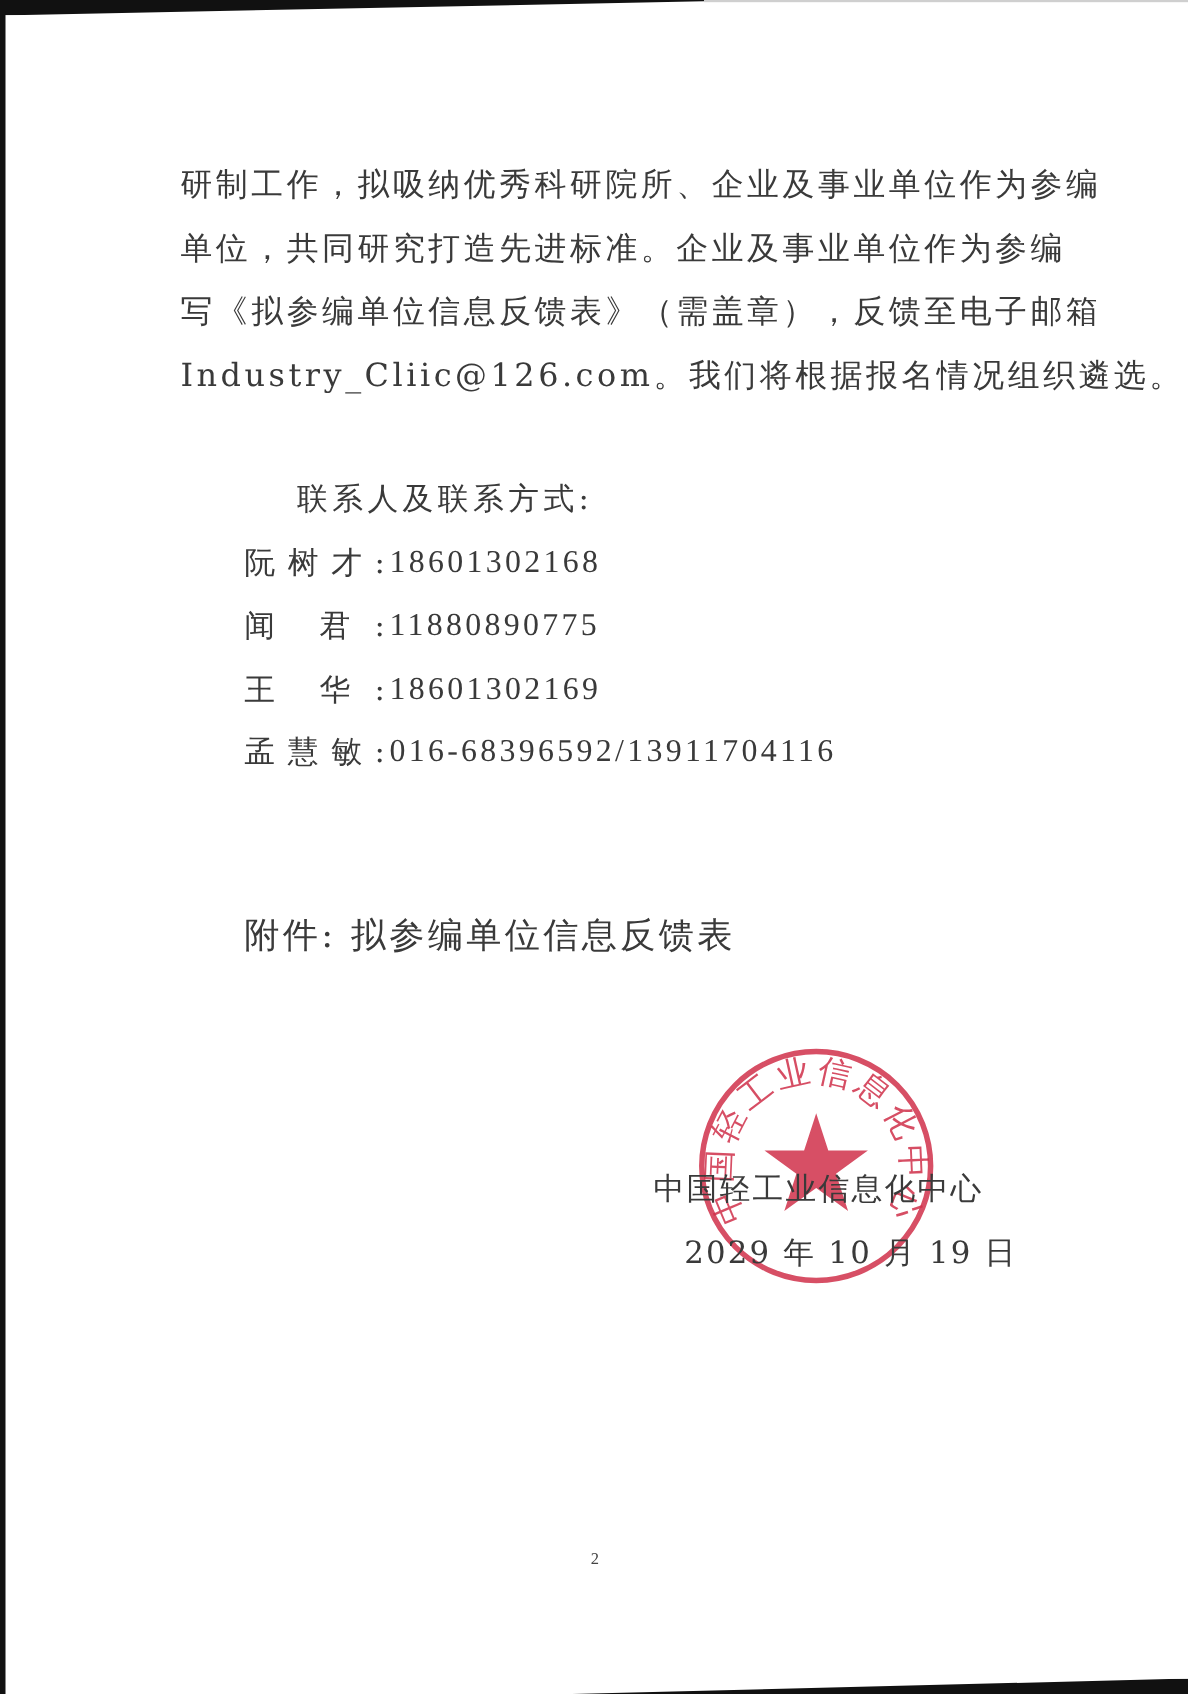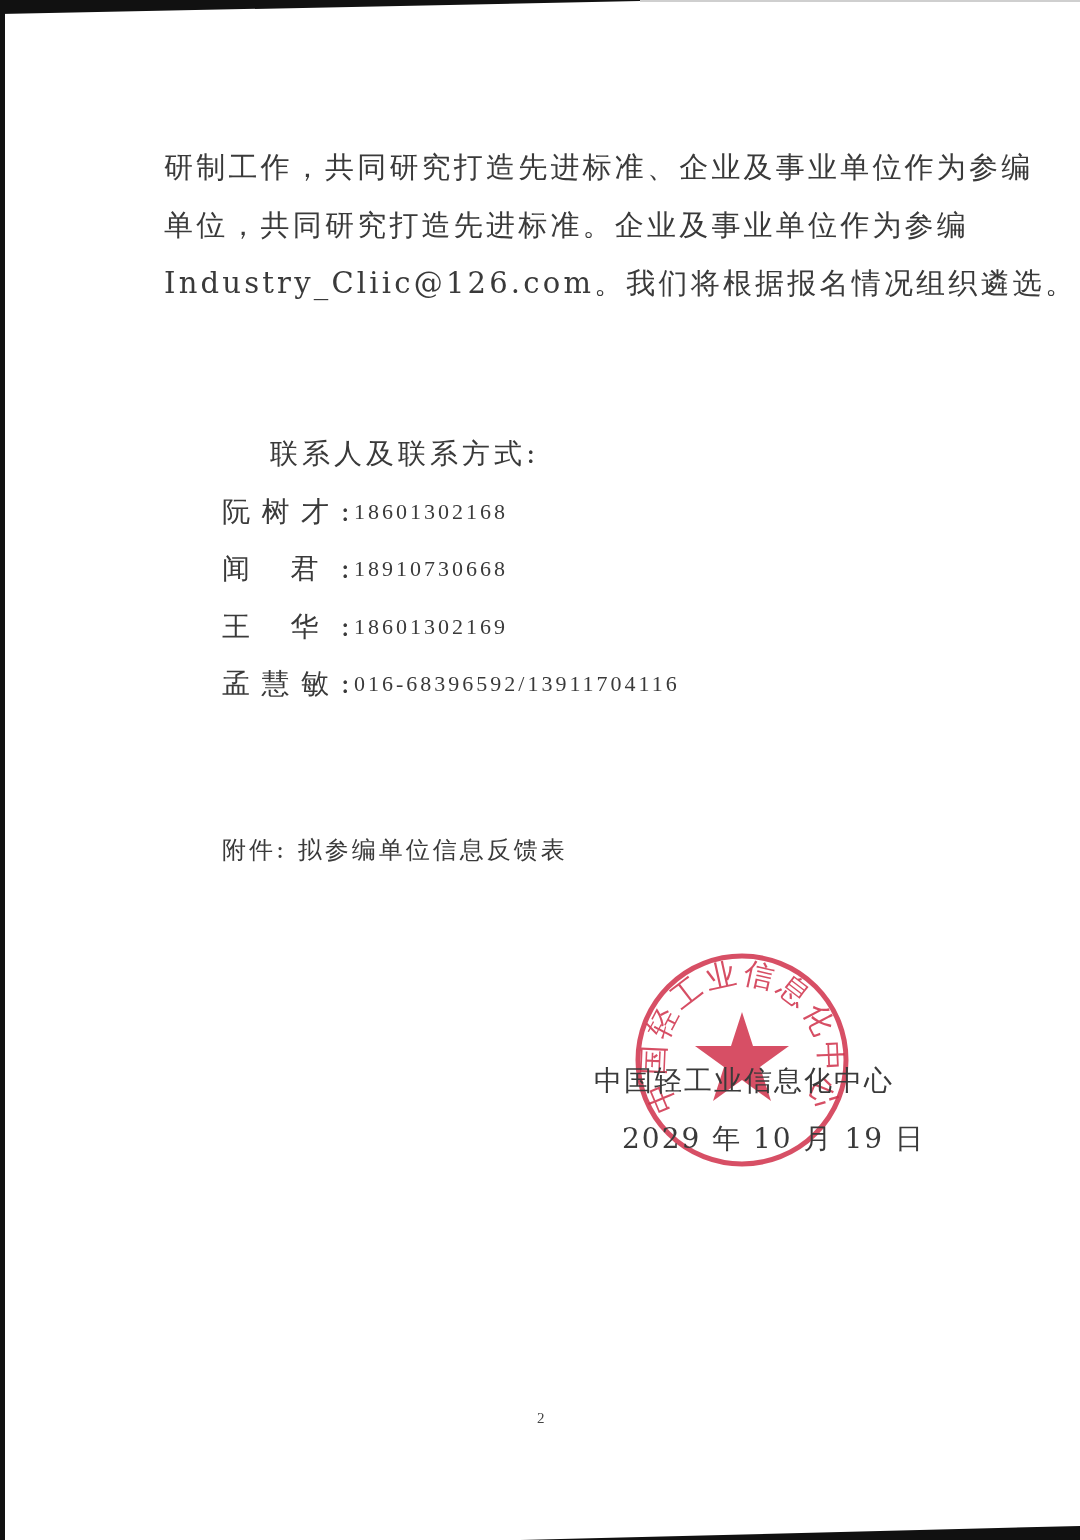--- a/index.html
+++ b/index.html
@@ -31,24 +31,24 @@
     }
     .para .line { display: block; white-space: nowrap; }
     .contacts {
       position: absolute; left: 222px; top: 425px;
       font-size: 28px; line-height: 57.5px;
     }
     .contacts .heading { letter-spacing: 4px; margin-left: 48px; }
     .contact-row { display: flex; white-space: nowrap; }
     .contact-name { width: 132px; letter-spacing: 4px; display: flex; justify-content: space-between; }
     .contact-name .colon { margin-left: 0; }
-    .contact-phone { letter-spacing: 3px; font-family: "Liberation Serif", serif; font-size: 22px; }
+    .contact-phone { letter-spacing: 3px; font-family: "Liberation Serif", serif; font-size: 29px; }
     .attachment {
       position: absolute; left: 222px; top: 825px;
-      font-size: 24px; letter-spacing: 3px; line-height: 50px; text-align: right;
+      font-size: 32px; letter-spacing: 3px; line-height: 50px; text-align: right;
     }
     .stamp {
       position: absolute; left: 632px; top: 950px; width: 220px; height: 220px;
     }
     .signature {
       position: absolute; left: 594px; top: 1052px; width: 300px;
       font-size: 28px; line-height: 58px;
     }
     .signature .org { letter-spacing: 2px; white-space: nowrap; }
     .signature .date { padding-left: 28px; letter-spacing: 2px; white-space: nowrap; }
@@ -59,22 +59,23 @@
   </style>
 </head>
 <body>
 
 <div class="scan-top"></div>
 <div class="scan-top-line"></div>
 <div class="scan-left"></div>
 <div class="scan-bottom"></div>
 
 <div class="para">
-  <span class="line">研制工作，共同研究打造先进标准、企业及事业单位作为参编</span>
+  <span class="line">研制工作，拟吸纳优秀科研院所、企业及事业单位作为参编</span>
   <span class="line">单位，共同研究打造先进标准。企业及事业单位作为参编</span>
+  <span class="line">写《拟参编单位信息反馈表》（需盖章），反馈至电子邮箱</span>
   <span class="line">Industry_Cliic@126.com。我们将根据报名情况组织遴选。</span>
 </div>
 
 <div class="contacts">
   <div class="heading">联系人及联系方式:</div>
 
   <div class="contact-row">
     <span class="contact-name">
       <span>阮</span>
       <span>树</span>
@@ -84,21 +85,21 @@
     <span class="contact-phone">18601302168</span>
   </div>
 
   <div class="contact-row">
     <span class="contact-name">
       <span>闻</span>
       <span></span>
       <span>君</span>
       <span class="colon">:</span>
     </span>
-    <span class="contact-phone">18910730668</span>
+    <span class="contact-phone">11880890775</span>
   </div>
 
   <div class="contact-row">
     <span class="contact-name">
       <span>王</span>
       <span></span>
       <span>华</span>
       <span class="colon">:</span>
     </span>
     <span class="contact-phone">18601302169</span>

